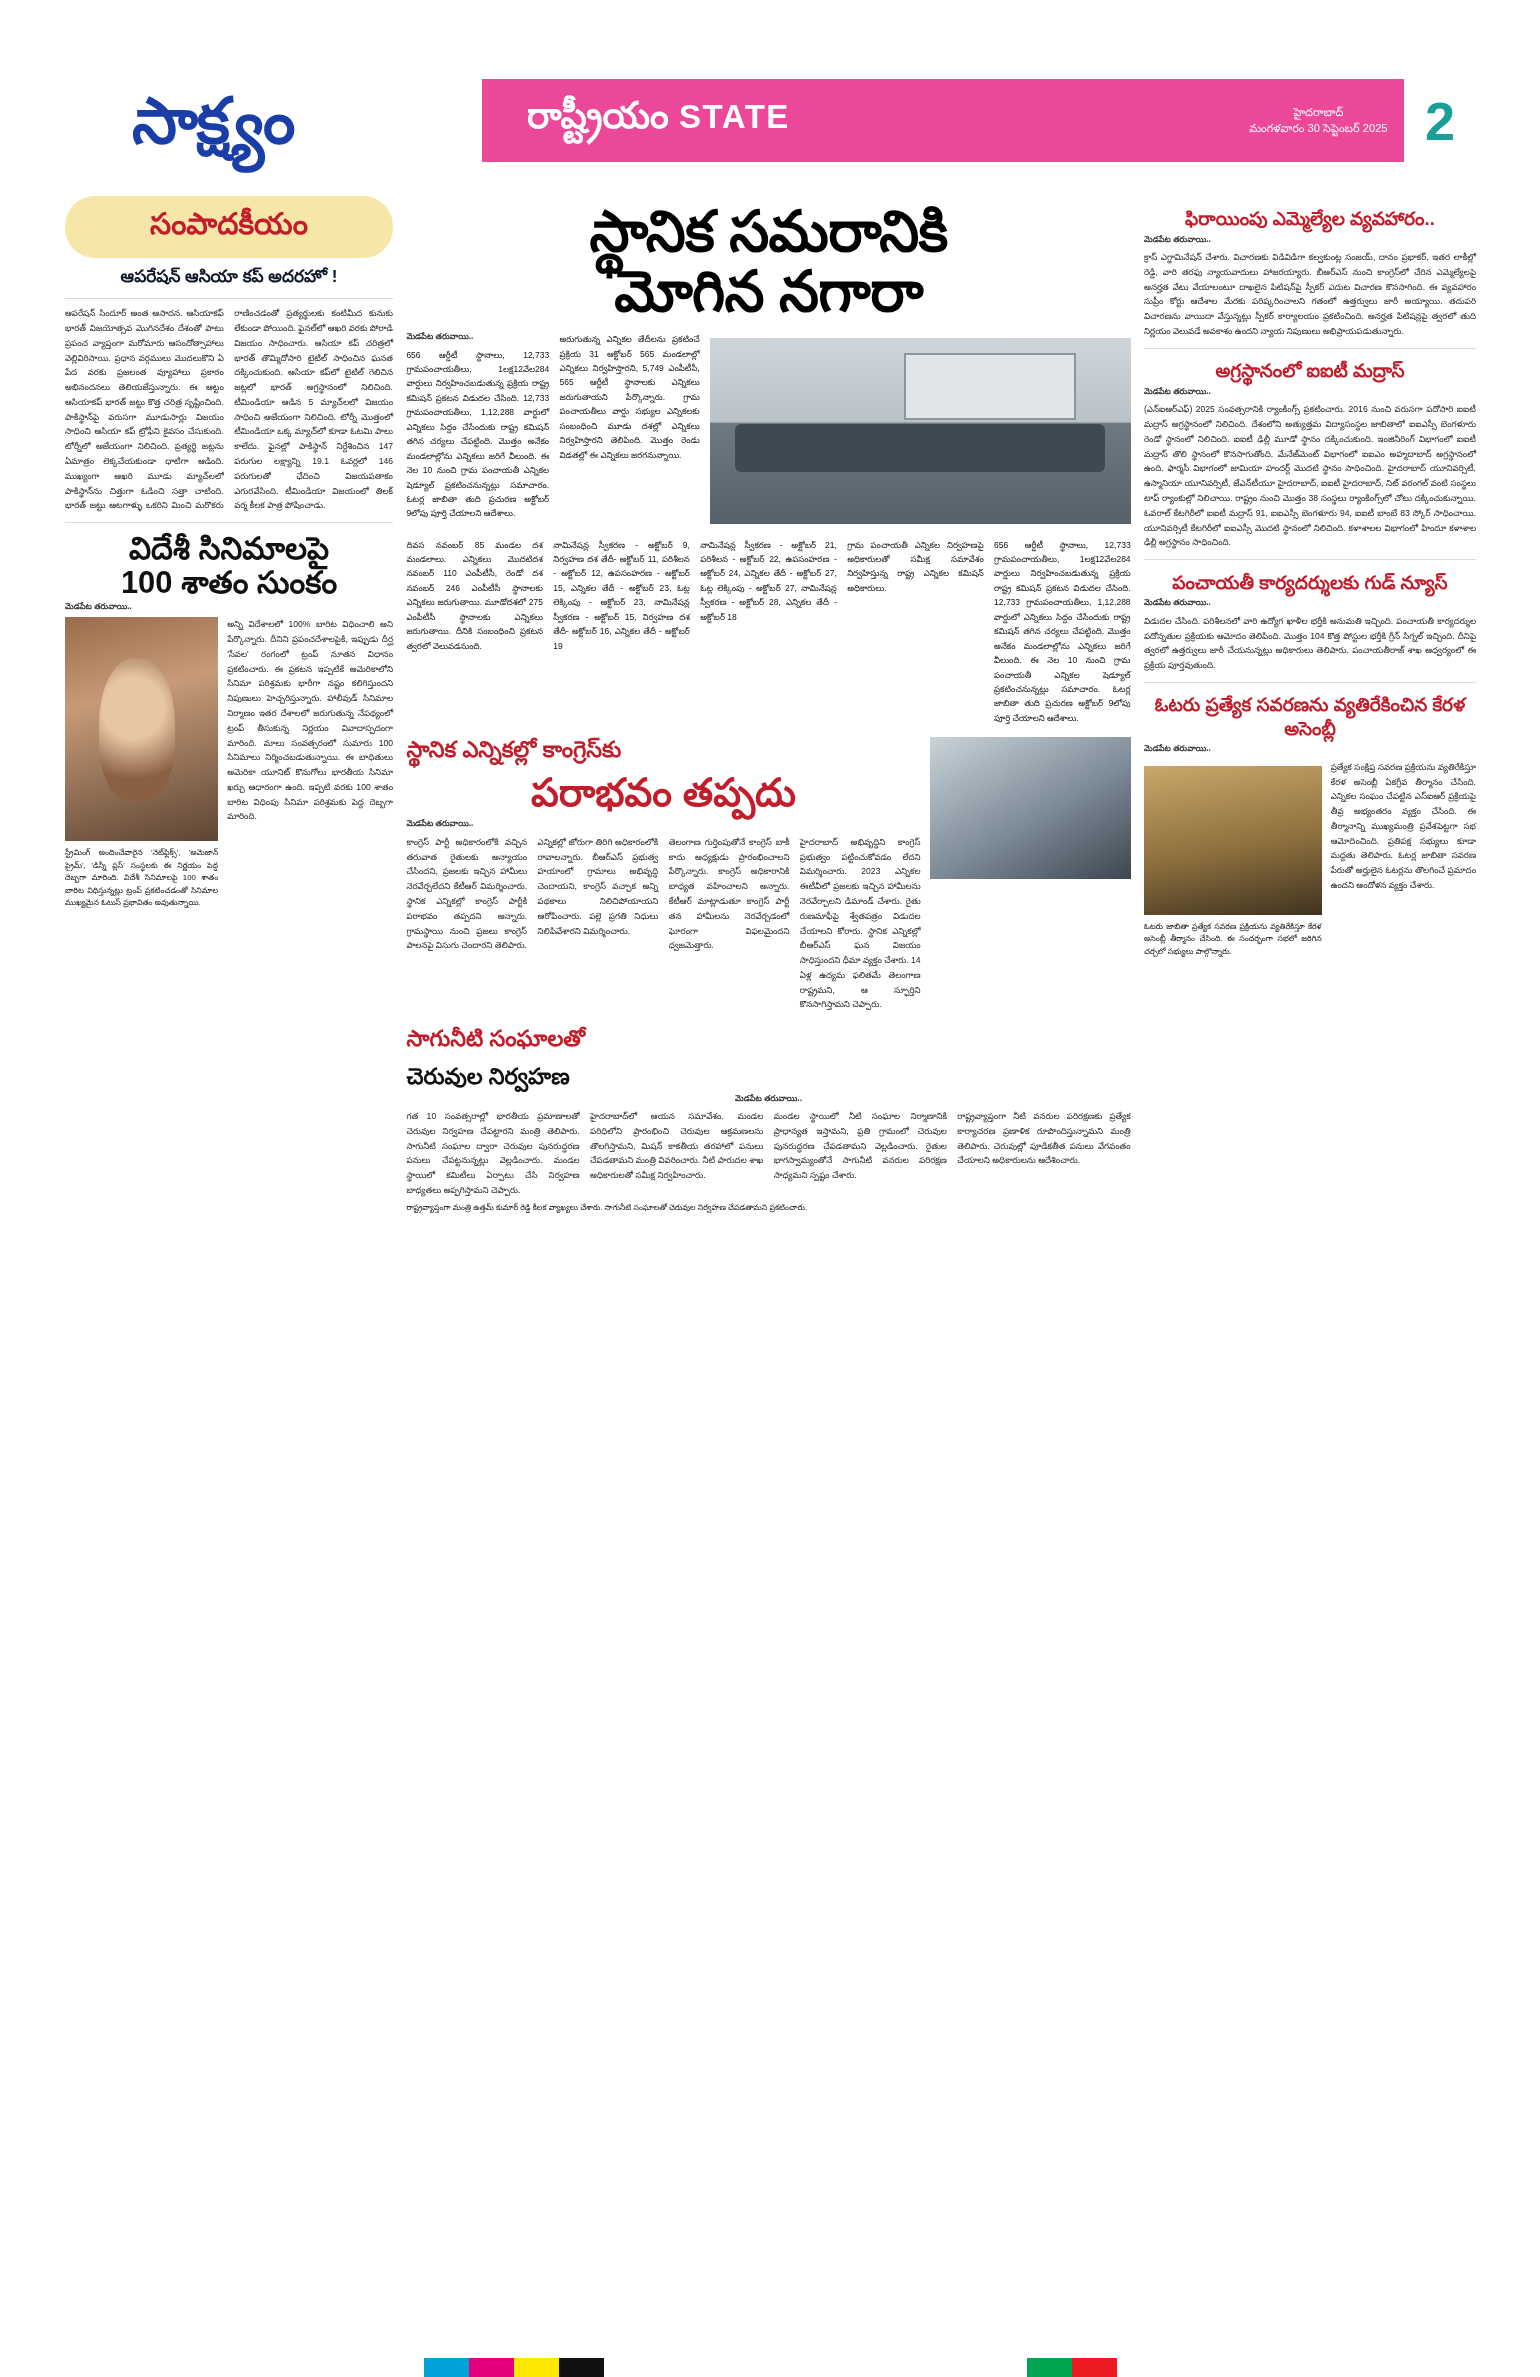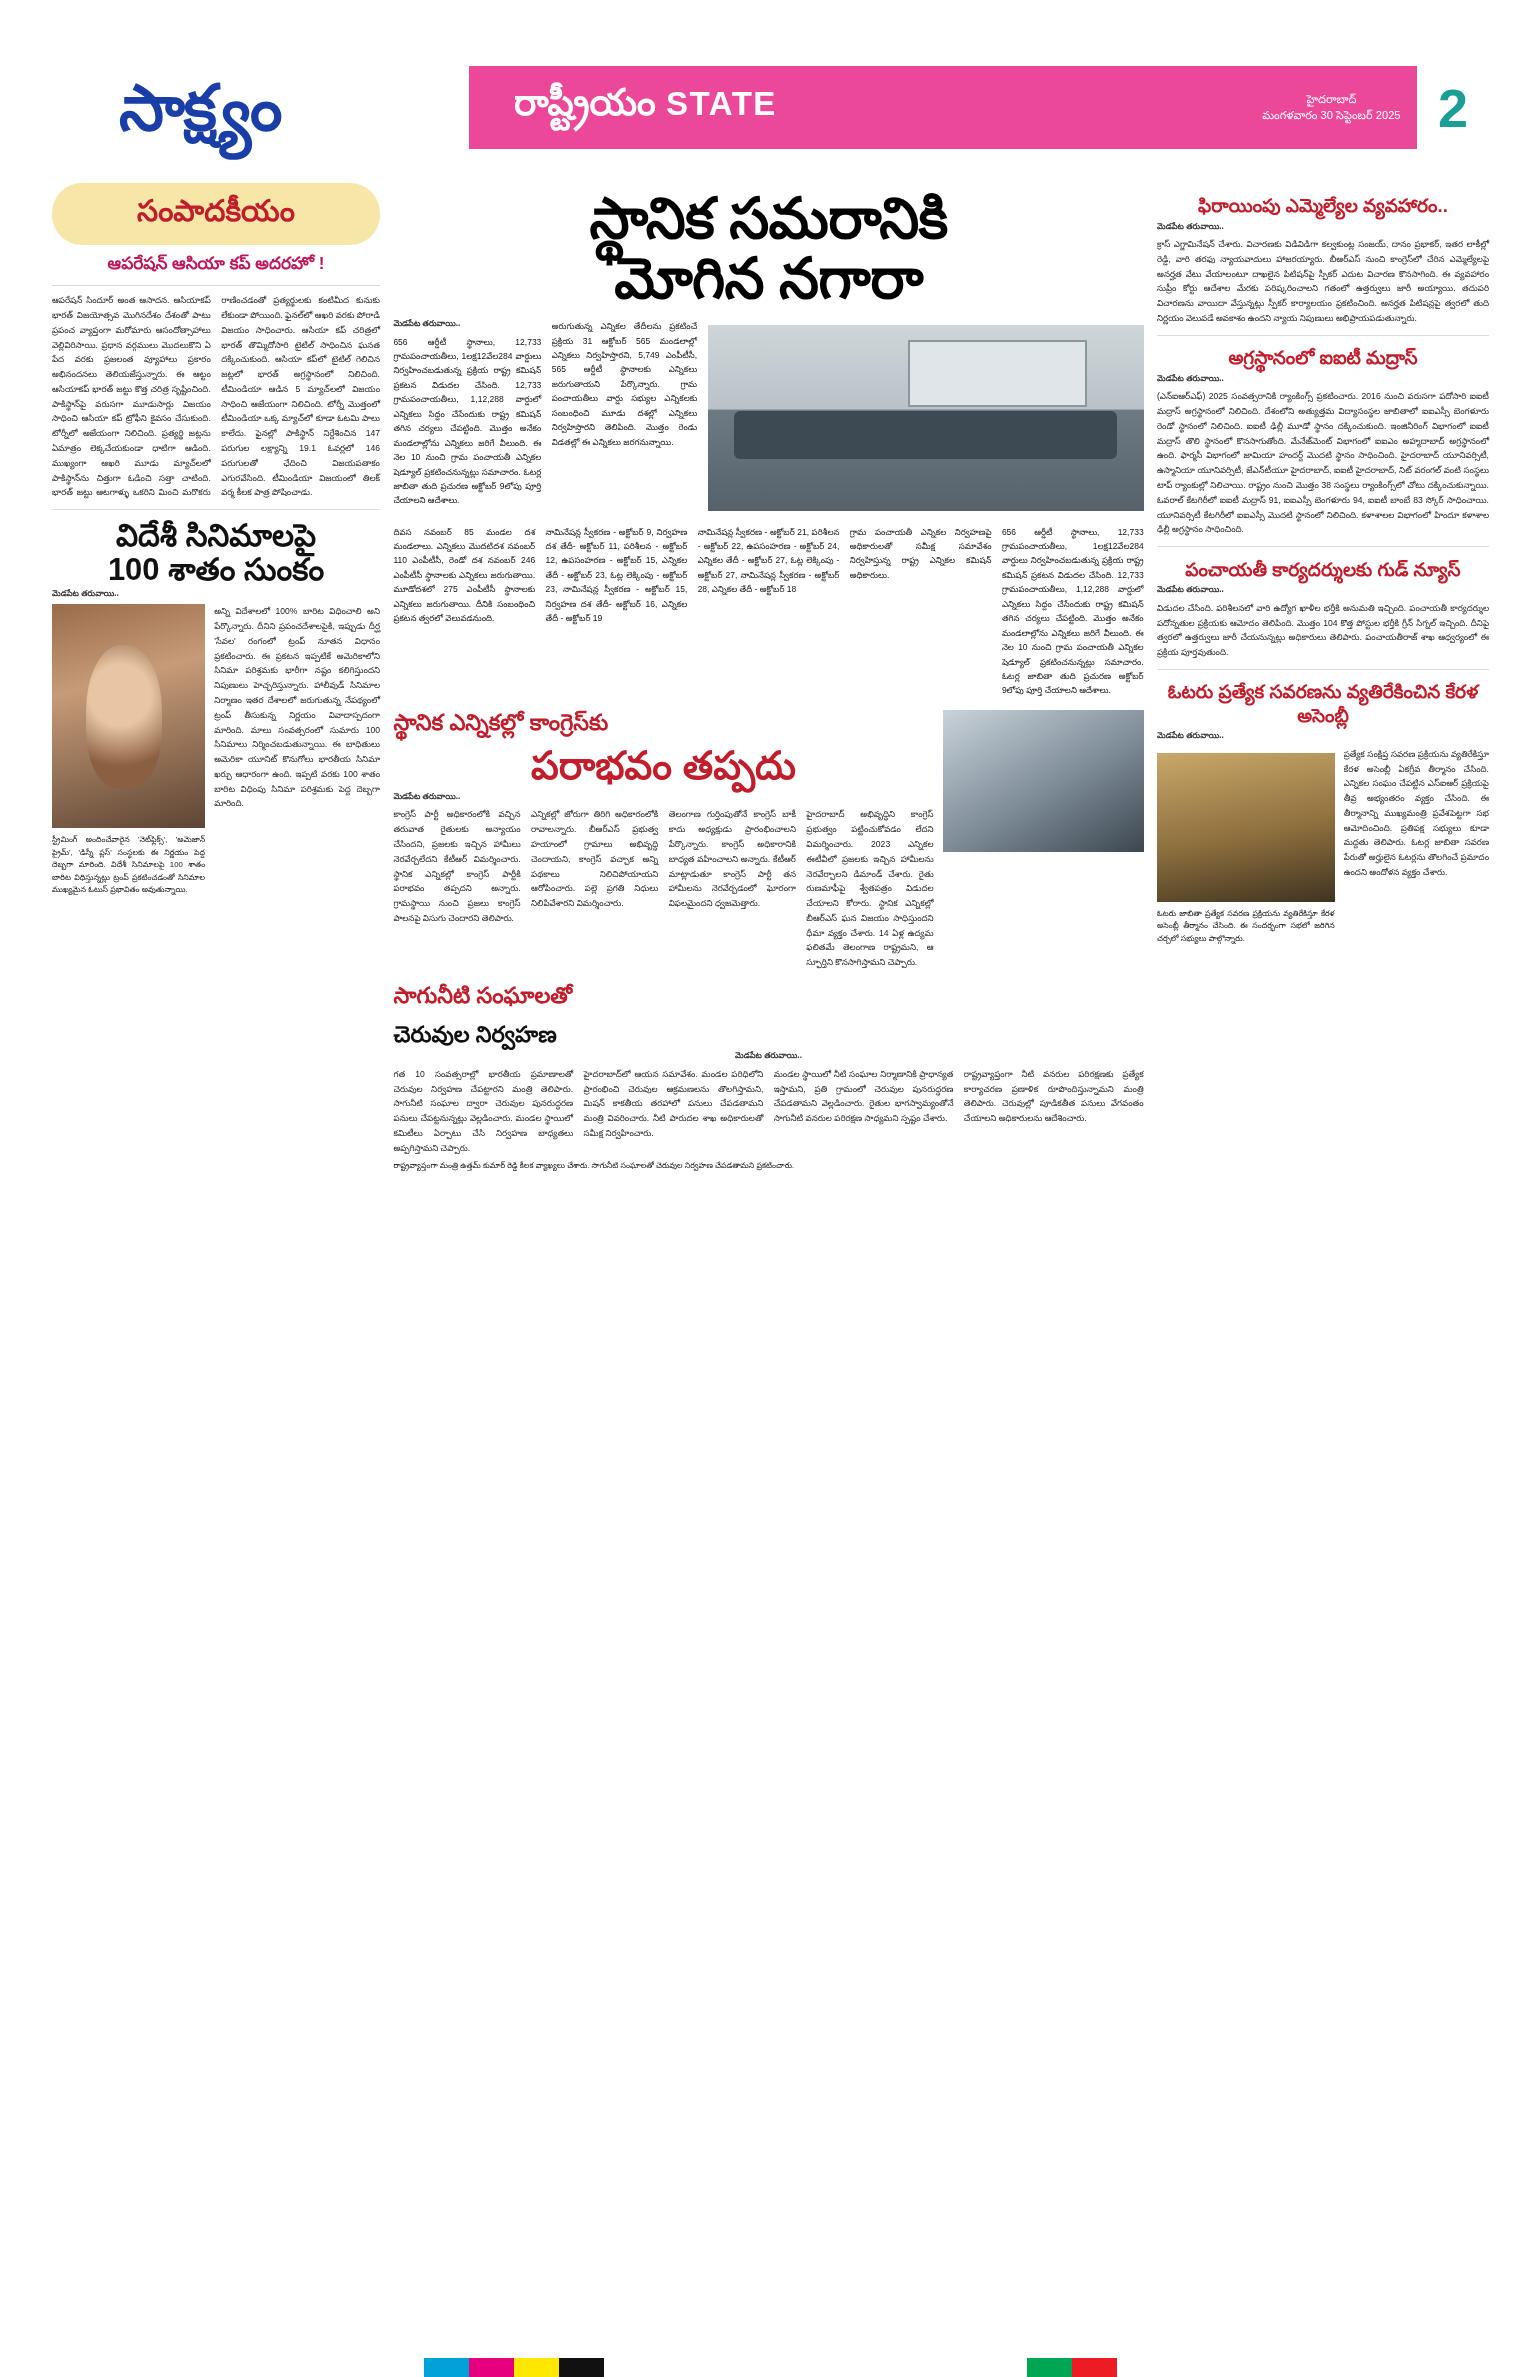--- a/index.html
+++ b/index.html
@@ -8,21 +8,21 @@
     width: 1541px;
     background: #ffffff;
     font-family: "Liberation Sans", sans-serif;
     color: #111;
   }
   .page {
     position: relative;
     width: 1541px;
     height: 2377px;
     background: #fff;
-    padding: 0;
+    padding: 13px;
     overflow: hidden;
   }
 
   
   .masthead {
     display: flex;
     align-items: stretch;
     height: 125px;
     margin: 45px 52px 0 52px;
   }
@@ -98,21 +98,21 @@
     text-align: center;
     margin-bottom: 9px;
   }
   .edit-badge .t {
     color: #c21d2a;
     font-size: 30px;
     font-weight: bold;
   }
   .edit-head {
     text-align: center;
-    color: #be185d;
+    color: #0f172a;
     font-size: 17px;
     font-weight: bold;
     border-bottom: 1.5px solid #d8d8d8;
     padding-bottom: 7.5px;
     margin-bottom: 7.5px;
   }
   .body-te {
     font-size: 8.6px;
     line-height: 1.72;
     text-align: justify;

